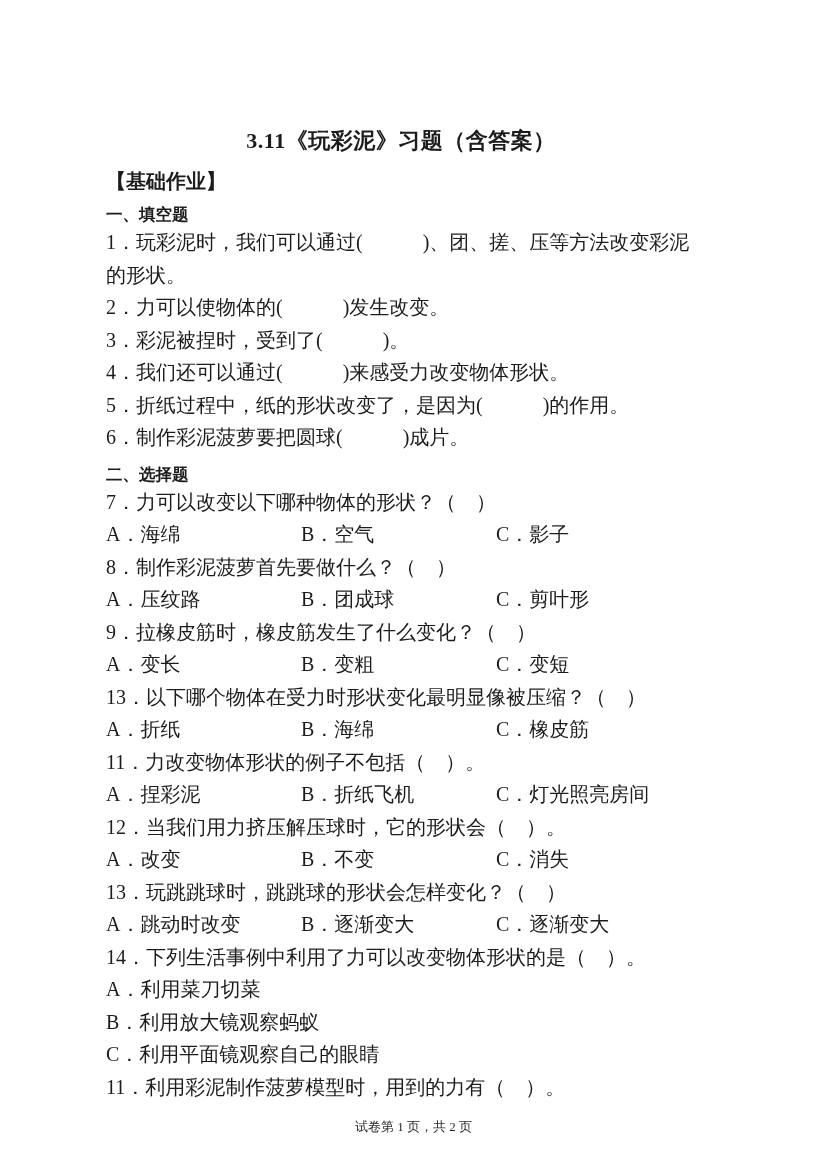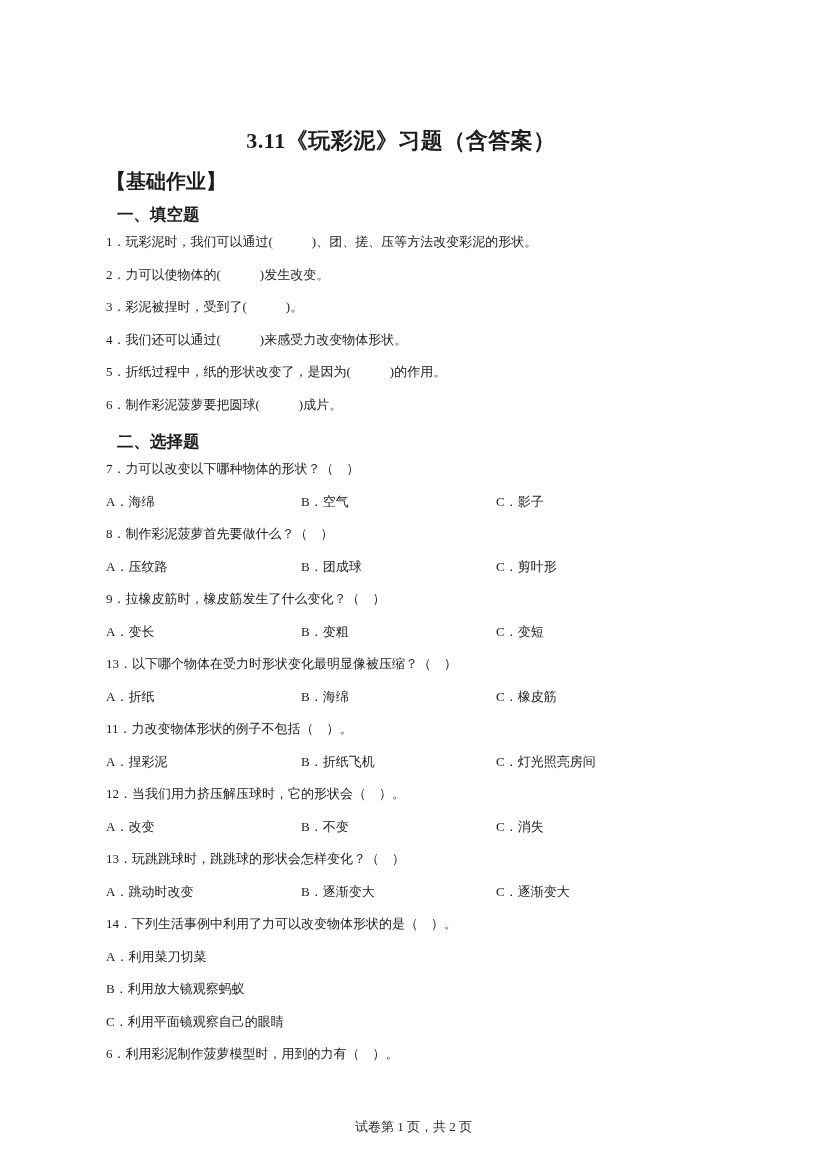--- a/index.html
+++ b/index.html
@@ -24,29 +24,29 @@
     letter-spacing:.5px;
     font-family:"Liberation Serif","DejaVu Serif",serif;
   }
   .h-basic{
     margin-top:16px;
     font-size:20px;line-height:22px;
     font-weight:700;
     font-family:"Liberation Sans","DejaVu Sans",sans-serif;
   }
   .h-sec{
-    margin:10px 0 0 11px;
+    margin:10px 0 0 0;
     font-size:16.5px;line-height:24px;
     font-weight:700;
     font-family:"Liberation Sans","DejaVu Sans",sans-serif;
   }
   .h-choice{margin-top:8px;}
   .line{
     margin:0;
-    font-size:13px;
+    font-size:20px;
     line-height:32.5px;
     white-space:pre-wrap;
   }
   .opt{display:inline-block;width:195px;}
   .opt.opt-last{width:auto;}
   .footer{
     position:absolute;
     left:0;right:0;top:1118px;
     text-align:center;
     font-size:13px;
@@ -93,18 +93,18 @@
     <p class="line"><span class="opt">A．改变</span><span class="opt">B．不变</span><span class="opt opt-last">C．消失</span></p>
 
     <p class="line">13．玩跳跳球时，跳跳球的形状会怎样变化？（　）</p>
     <p class="line"><span class="opt">A．跳动时改变</span><span class="opt">B．逐渐变大</span><span class="opt opt-last">C．逐渐变大</span></p>
 
     <p class="line">14．下列生活事例中利用了力可以改变物体形状的是（　）。</p>
     <p class="line">A．利用菜刀切菜</p>
     <p class="line">B．利用放大镜观察蚂蚁</p>
     <p class="line">C．利用平面镜观察自己的眼睛</p>
 
-    <p class="line">6．利用彩泥制作菠萝模型时，用到的力有（　）。</p>
+    <p class="line">11．利用彩泥制作菠萝模型时，用到的力有（　）。</p>
 
   </div>
 
   <div class="footer">试卷第 1 页，共 2 页</div>
 </main>
 
 </body></html>

